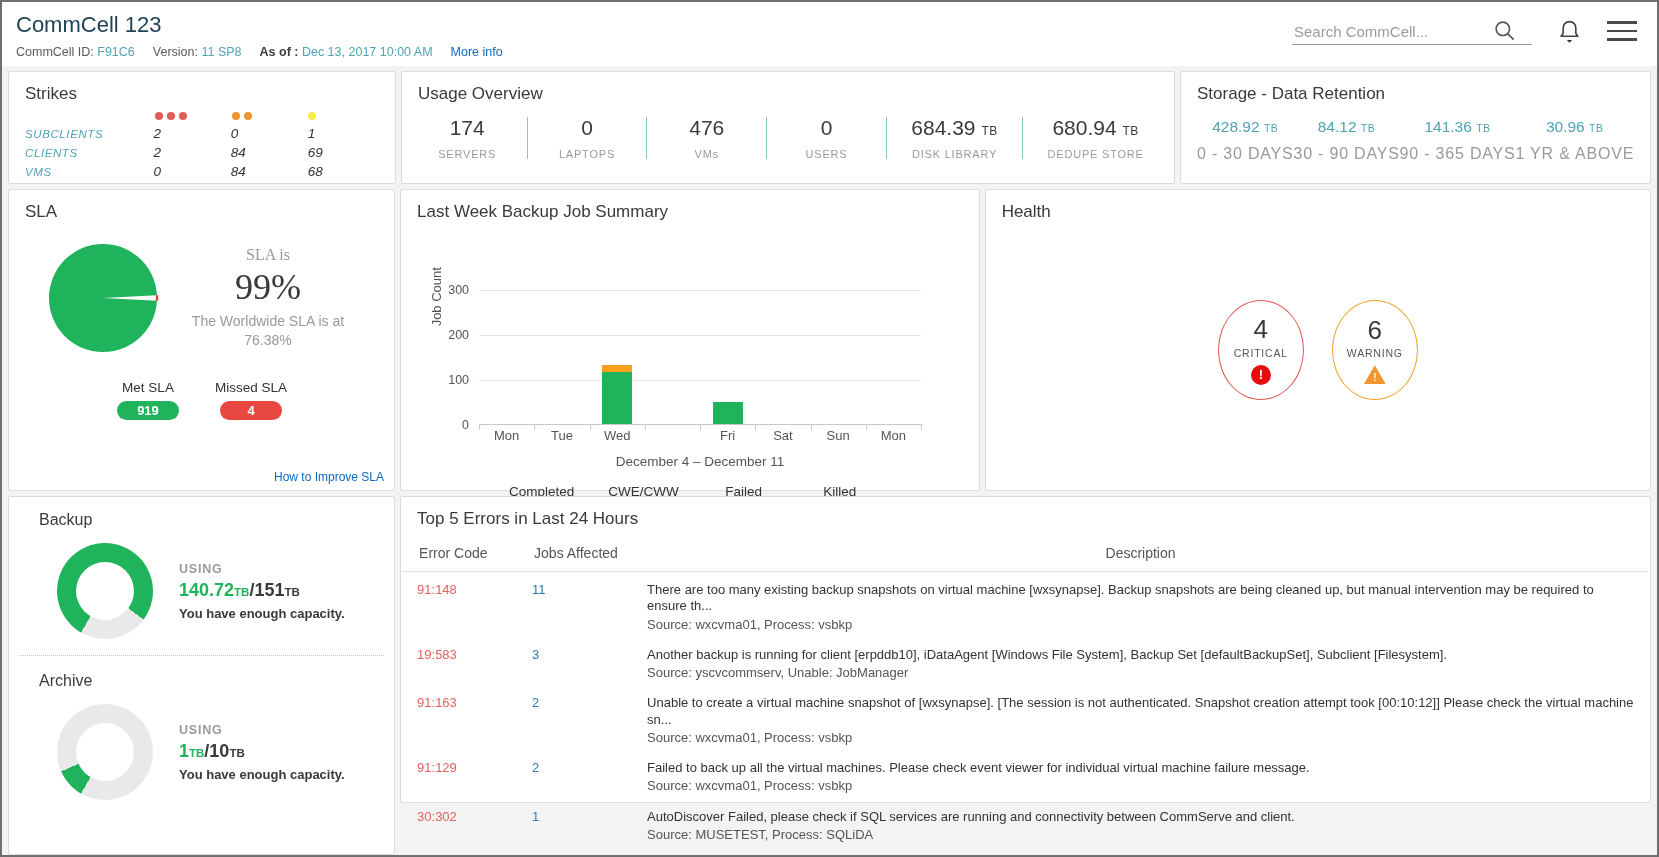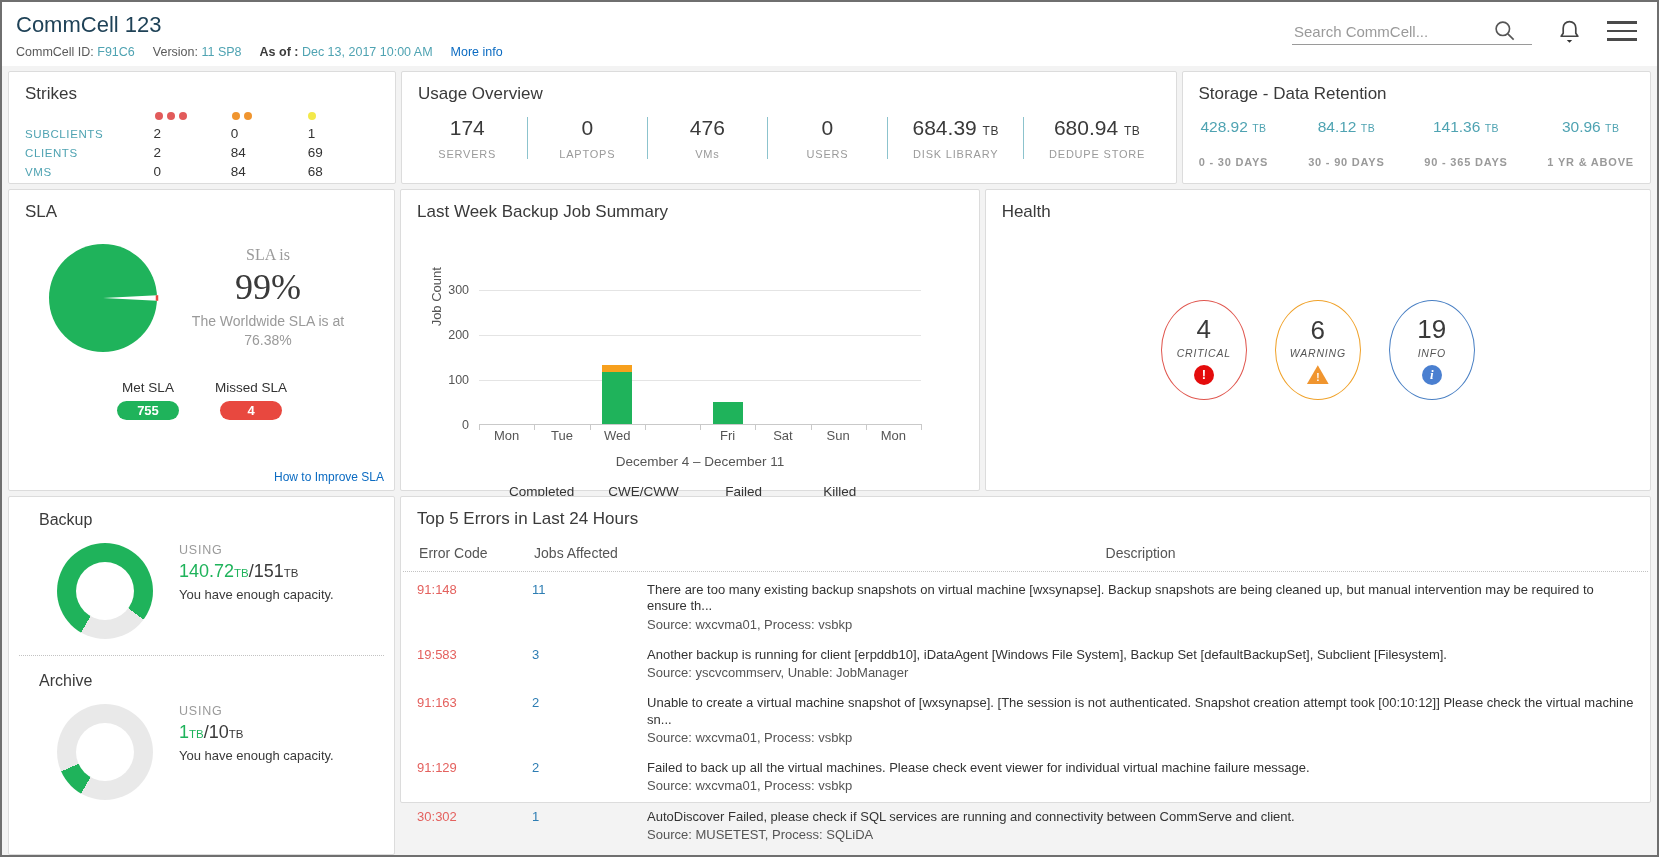--- a/index.html
+++ b/index.html
@@ -24,39 +24,39 @@
   .hamburger i { display:block; height:2.5px; background:#4a4a4a; margin-bottom:6px; }
 
   
   .content { padding:5px 6px 0 6px; }
   .row { display:flex; gap:5px; margin-bottom:5px; align-items:flex-start; }
   .panel { background:#fff; border:1px solid #dcdcdc; border-radius:2px; position:relative; }
   .p-title { font-size:17px; color:#3a3a3a; padding:12px 0 0 16px; }
 
   
   .strikes { width:388px; height:113px; }
-  .strikes-grid { padding:4px 10px 0 16px; }
+  .strikes-grid { padding:4px 10px 0 16px;font-style:italic; }
   .strikes-row { display:flex; align-items:center; height:19px; }
   .strikes-label { width:130px; font-size:11.5px; letter-spacing:.6px; color:#4fa3b2; text-decoration:none; cursor:pointer; }
   .strike-col { width:78px; font-size:13.5px; color:#333; display:flex; align-items:center; gap:4px; }
   .dot { width:8px; height:8px; border-radius:50%; display:inline-block; }
   .strikes-dots { display:flex; margin-left:130px; height:16px; align-items:center; }
 
   
   .usage { width:778px; height:113px; }
   .storage { width:471px; height:113px; }
   .metric-row { display:flex; align-items:center; justify-content:space-around; padding:12px 18px 0 18px; }
   .metric { text-align:center; min-width:70px; }
   .metric .mv { font-size:21px; color:#3a3a3a; }
   .metric .mv .unit { font-size:12px; letter-spacing:.5px; }
   .metric .ml { font-size:11px; color:#9a9a9a; letter-spacing:.8px; margin-top:8px; white-space:nowrap; }
   .vsep { width:1px; height:42px; background:#4fa3b2; opacity:.65; }
   .storage .metric .mv { font-size:15.5px; color:#4fa3b2; }
   .storage .metric .mv .unit { font-size:10.5px; }
-  .storage .metric .ml { font-size:11px; margin-top:20px;font-weight:bold; }
+  .storage .metric .ml { font-size:16px; margin-top:9px; }
   .storage .metric-row { justify-content:space-between; padding:14px 16px 0 16px; }
 
   
   .sla { width:388px; height:302px; }
   .sla-main { display:flex; align-items:center; padding:20px 10px 0 38px; gap:24px; }
   .sla-text { text-align:center; width:170px; font-family:"Liberation Serif", serif; }
   .sla-is { font-size:16px; color:#9a9a9a; }
   .sla-pct { font-size:36px; color:#3a3a3a; margin:2px 0 4px 0; }
   .sla-world { font-size:14px; color:#9a9a9a; font-family:"Liberation Sans",sans-serif; line-height:1.35; }
   .sla-badges { display:flex; gap:36px; justify-content:flex-start; margin:26px 0 0 108px; }
@@ -80,32 +80,32 @@
   .xlabel { position:absolute; left:78px; width:442px; top:218px; text-align:center; font-size:13.5px; color:#555; }
   .legend { display:flex; justify-content:center; gap:34px; margin-top:26px; }
   .leg-item { text-align:center; }
   .leg-item .ll { font-size:13.5px; color:#333; margin-bottom:5px; }
 
   
   .health { width:668px; height:302px; }
   .health-row { display:flex; justify-content:center; gap:28px; margin-top:78px; }
   .hcircle { width:86px; height:100px; border-radius:50%; border:1px solid; display:flex; flex-direction:column; align-items:center; justify-content:center; cursor:pointer; background:#fff; }
   .hval { font-size:26px; color:#3a3a3a; line-height:1.1; }
-  .hlab { font-size:10.5px; color:#555; letter-spacing:.8px; margin:3px 0 6px 0;font-style:italic; }
+  .hlab { font-size:10.5px; color:#555; letter-spacing:.8px; margin:3px 0 6px 0; }
   .hicon { width:20px; height:20px; border-radius:50%; color:#fff; font-size:13px; font-weight:700; display:flex; align-items:center; justify-content:center; line-height:1; }
   .hicon.tri { border-radius:0; background:transparent !important; width:22px; height:19px; position:relative; }
   .hicon.tri .t { position:absolute; inset:0; clip-path:polygon(50% 0,0 100%,100% 100%); }
   .hicon.tri .ex { position:absolute; left:0; right:0; bottom:1px; text-align:center; color:#fff; font-size:10px; font-weight:700; }
   .hicon.info-i { font-family:"Liberation Serif",serif; font-style:italic; font-weight:700; }
 
   
   .capacity { width:388px; height:359px; }
   .cap-section { padding:6px 16px 0 30px; }
   .cap-name { font-size:16px; color:#3a3a3a; margin:8px 0 14px 0; }
-  .cap-body { display:flex; gap:26px; align-items:flex-start; padding-left:18px; }
+  .cap-body { display:flex; gap:26px; align-items:center; padding-left:18px;font-weight:bold; }
   .gauge { width:96px; height:96px; border-radius:50%; position:relative; flex:none; }
   .gauge::after { content:""; position:absolute; left:19px; top:19px; width:58px; height:58px; border-radius:50%; background:#fff; }
   .cap-text .using { font-size:12.5px; letter-spacing:.8px; color:#9a9a9a; margin-bottom:4px; }
   .cap-vals { font-size:18px; color:#3a3a3a; margin-bottom:5px; }
   .cap-vals .green { color:#1fb35b; }
   .cap-vals .unit { font-size:11.5px; }
   .cap-note { font-size:13px; color:#3a3a3a; }
   .cap-divider { border-top:1px dotted #c3c3c3; margin:16px 10px 2px 10px; }
 
   
@@ -269,21 +269,21 @@
             <path d="M56 56 L110 53.2 L110 58.8 Z" fill="#ffffff"></path>
             <path d="M110 53.2 L110 58.8" stroke="#e8483f" stroke-width="2.5"></path>
           </svg>
           <div class="sla-text">
             <div class="sla-is">SLA is</div>
             <div class="sla-pct">99%</div>
             <div class="sla-world">The Worldwide SLA is at 76.38%</div>
           </div>
         </div>
         <div class="sla-badges" id="sla-badges">
-            <div class="badge-item"><div class="bl">Met SLA</div><span class="pill" style="background:#1fb35b">755</span></div>
+            <div class="badge-item"><div class="bl">Met SLA</div><span class="pill" style="background:#1fb35b">919</span></div>
             <div class="badge-item"><div class="bl">Missed SLA</div><span class="pill" style="background:#e8483f">4</span></div>
           </div>
         <a class="link sla-link">How to Improve SLA</a>
       </div>
 
       <div class="panel jobchart">
         <div class="p-title">Last Week Backup Job Summary</div>
         <div class="plot-wrap">
           <div class="ylab">Job Count</div>
           <div class="plot" id="plot">
@@ -356,25 +356,20 @@
               <div class="hicon" style="background:#e40c0c">!</div>
             </div>
             <div class="hcircle" style="border-color:#f0a22a">
               <div class="hval">6</div>
               <div class="hlab">WARNING</div>
               <div class="hicon tri">
                 <div class="t" style="background:#f0952f"></div>
                 <div class="ex">!</div>
               </div>
             </div>
-            <div class="hcircle" style="border-color:#4a80c4">
-              <div class="hval">19</div>
-              <div class="hlab">INFO</div>
-              <div class="hicon info-i" style="background:#4a7fd0">i</div>
-            </div>
           </div>
       </div>
     </div>
 
     <div class="row">
       <div class="panel capacity">
         <div id="capacity-sections">
             <div class="cap-section">
               <div class="cap-name">Backup</div>
               <div class="cap-body">

